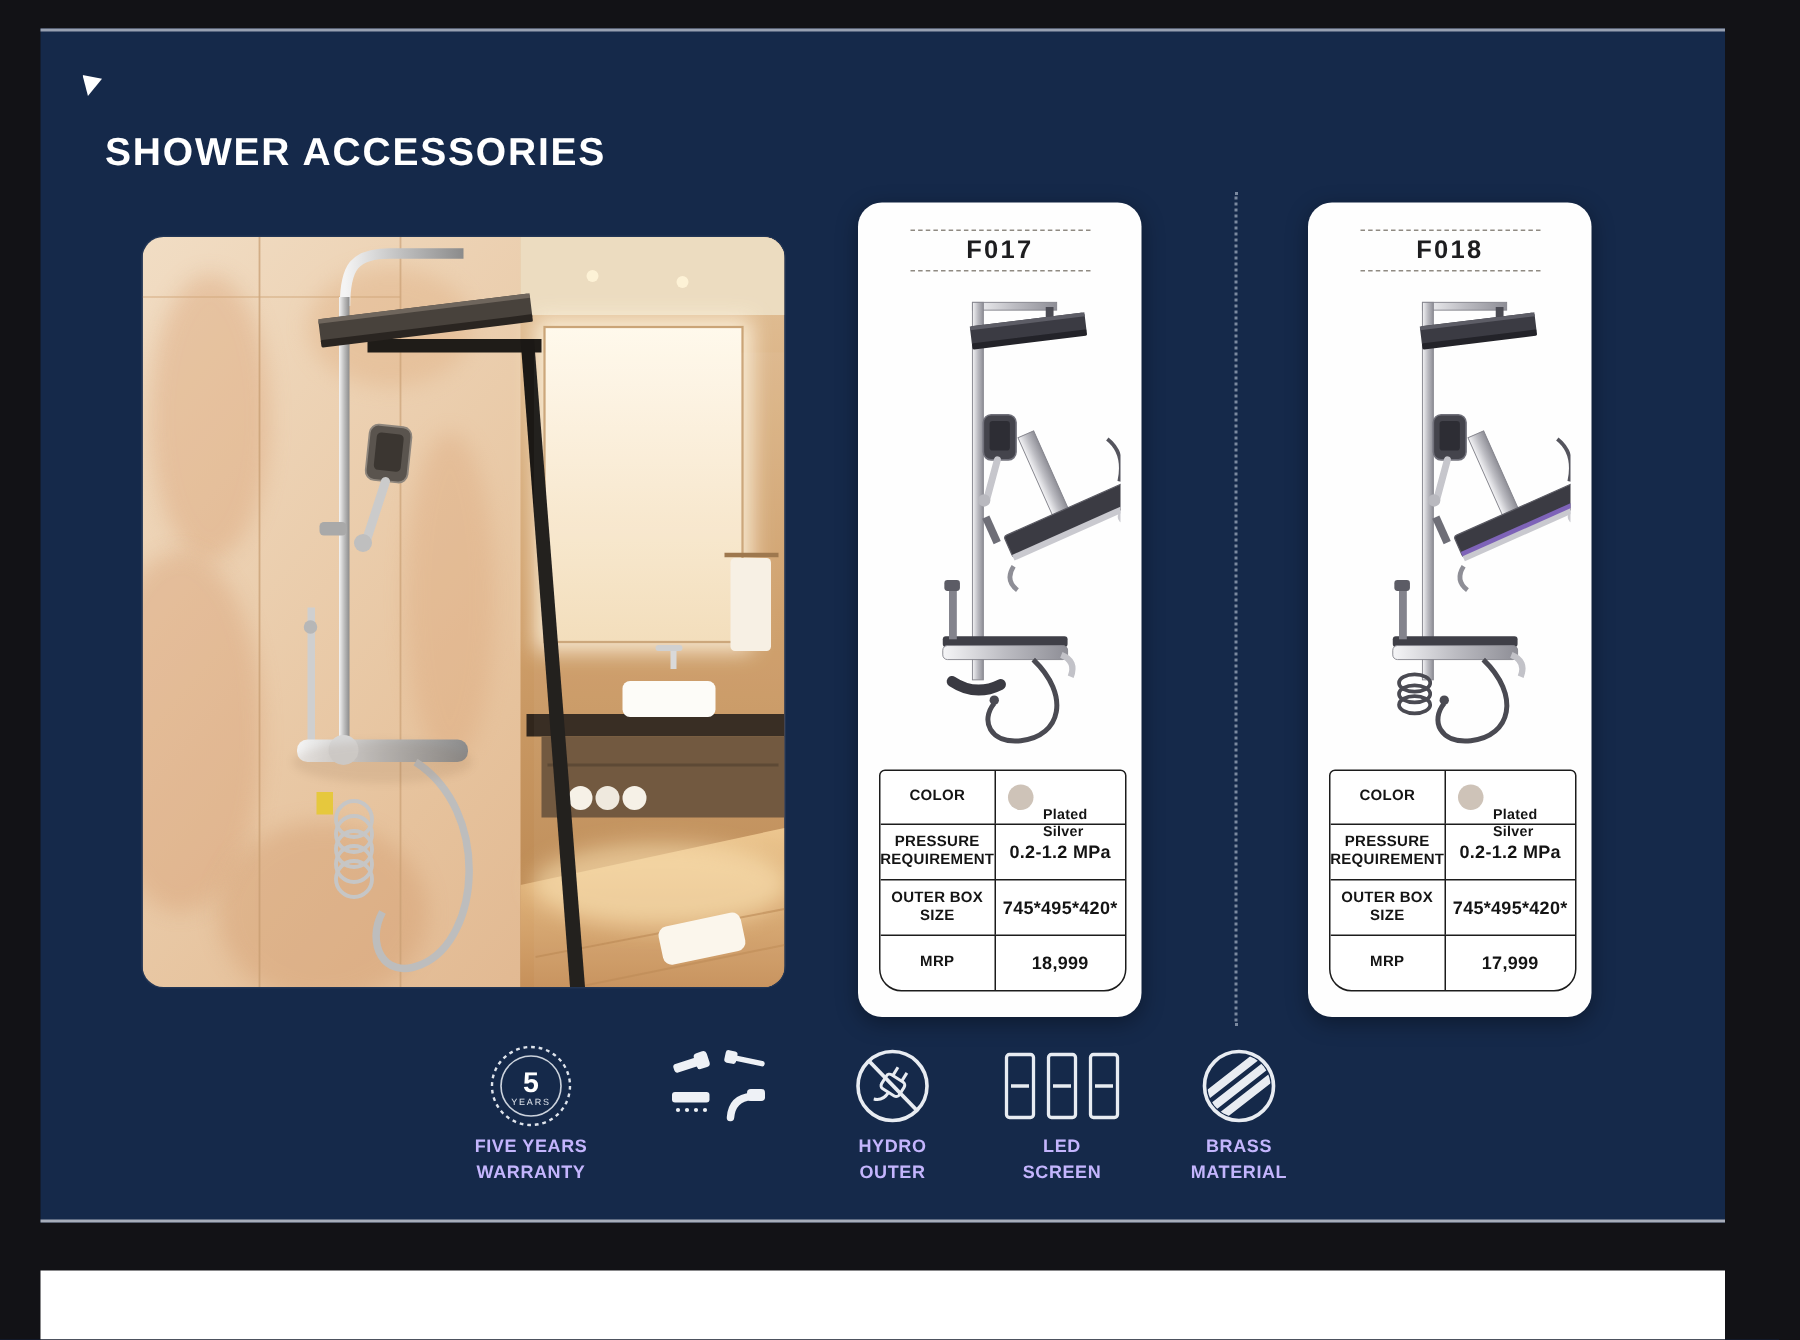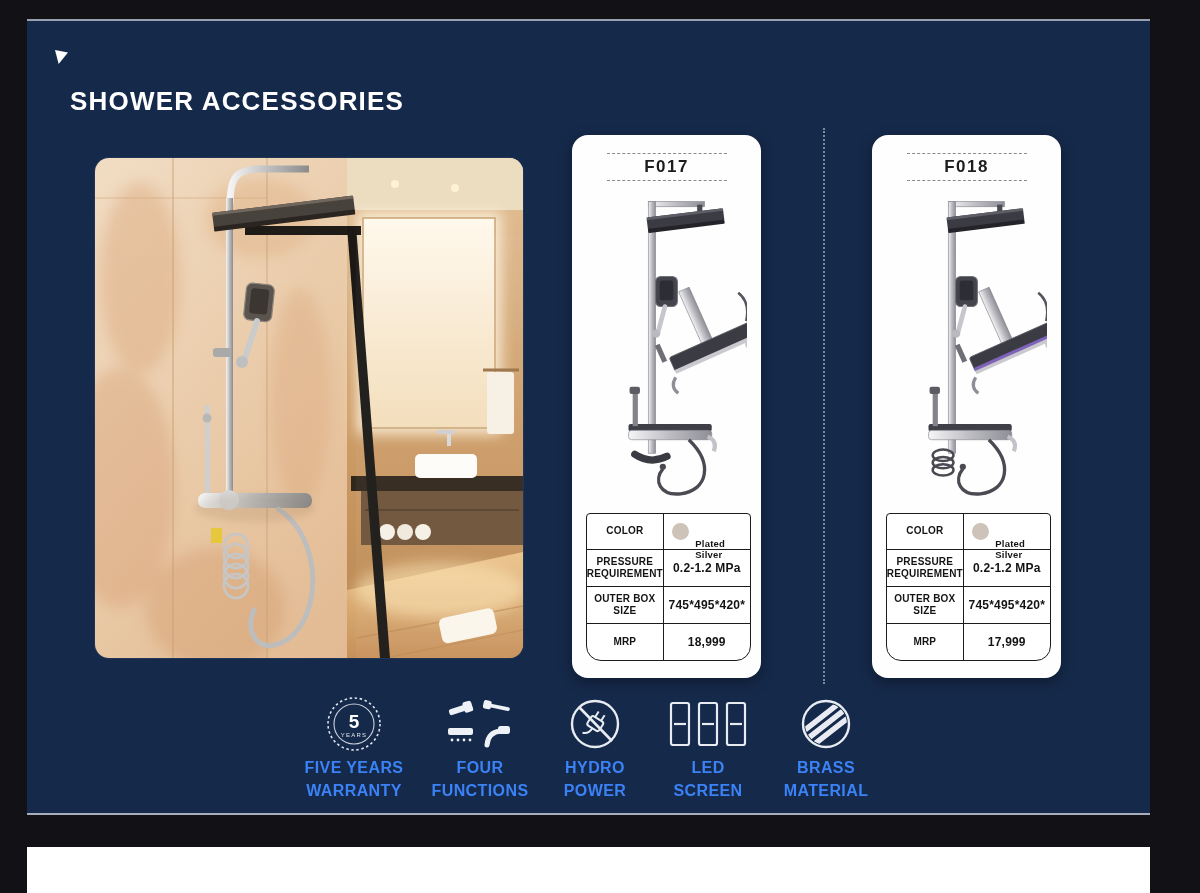--- a/index.html
+++ b/index.html
@@ -52,21 +52,21 @@
   .cell.color-val { gap:6px; }
   .swatch { width:17px; height:17px; border-radius:50%; flex:0 0 auto; }
   .swatch-label { width:46px; text-align:left; font-size:9.5px; font-weight:700; line-height:1.15;margin-top:36px; }
 
   .dotsep { position:absolute; left:796px; top:107px; height:556px; width:0;
             border-left:2px dotted rgba(226,233,244,.5); }
 
   
   .feature { position:absolute; top:676px; width:132px; text-align:center; color:#f2f4f8; }
   .feature .ic { height:54px; display:flex; align-items:center; justify-content:center; }
-  .feature .lb { margin-top:5px; font-size:16px; font-weight:700; letter-spacing:.4px; line-height:1.45; color:#3b82f6;text-align:center; }
+  .feature .lb { margin-top:5px; font-size:12px; font-weight:700; letter-spacing:.4px; line-height:1.45; color:#c4b5fd;text-align:center; }
   .feature.f1 { left:261px; } .feature.f2 { left:387px; } .feature.f3 { left:502px; }
   .feature.f4 { left:615px; } .feature.f5 { left:733px; }
 
   
   .next-slide { position:absolute; left:27px; top:847px; width:1123px; height:46px; background:#ffffff; }
 </style>
 </head>
 <body>
 
 <div class="canvas">
@@ -361,42 +361,38 @@
           </g>
           <rect x="2" y="29" width="25" height="7" rx="2"></rect>
           <circle cx="6" cy="41" r="1.4"></circle>
             <circle cx="12" cy="41" r="1.4"></circle>
             <circle cx="18" cy="41" r="1.4"></circle>
             <circle cx="24" cy="41" r="1.4"></circle>
           <path d="M41,46 q1,-13 14,-14" stroke="#eef1f6" stroke-width="5" fill="none" stroke-linecap="round"></path>
           <rect x="52" y="27" width="12" height="8" rx="2.5"></rect>
         </svg>
       </div>
-      <div class="lb">
-        <div>FOUR</div>
-        <div>FUNCTIONS</div>
-      </div>
     </div>
 
     <div class="feature f3">
       <div class="ic">
         <svg width="56" height="56" viewBox="0 0 56 56">
           <circle cx="28" cy="28" r="23" fill="none" stroke="#e8ecf2" stroke-width="2.4"></circle>
           <g transform="rotate(32 28 28)" fill="none" stroke="#e8ecf2" stroke-width="2">
             <rect x="21" y="22" width="14" height="11" rx="2.5"></rect>
             <line x1="24.5" y1="22" x2="24.5" y2="15.5"></line>
             <line x1="31.5" y1="22" x2="31.5" y2="15.5"></line>
             <path d="M28,33 q0,7 -6,9"></path>
           </g>
           <line x1="12" y1="11" x2="45" y2="45" stroke="#e8ecf2" stroke-width="2.6"></line>
         </svg>
       </div>
       <div class="lb">
         <div>HYDRO</div>
-        <div>POWER</div>
+        <div>OUTER</div>
       </div>
     </div>
 
     <div class="feature f4">
       <div class="ic">
         <svg width="78" height="48" viewBox="0 0 78 48">
           <g fill="none" stroke="#e8ecf2" stroke-width="2.2">
             <rect x="2" y="3" width="18" height="42" rx="2"></rect>
               <line x1="5" y1="24" x2="17" y2="24"></line>
             <rect x="30" y="3" width="18" height="42" rx="2"></rect>

